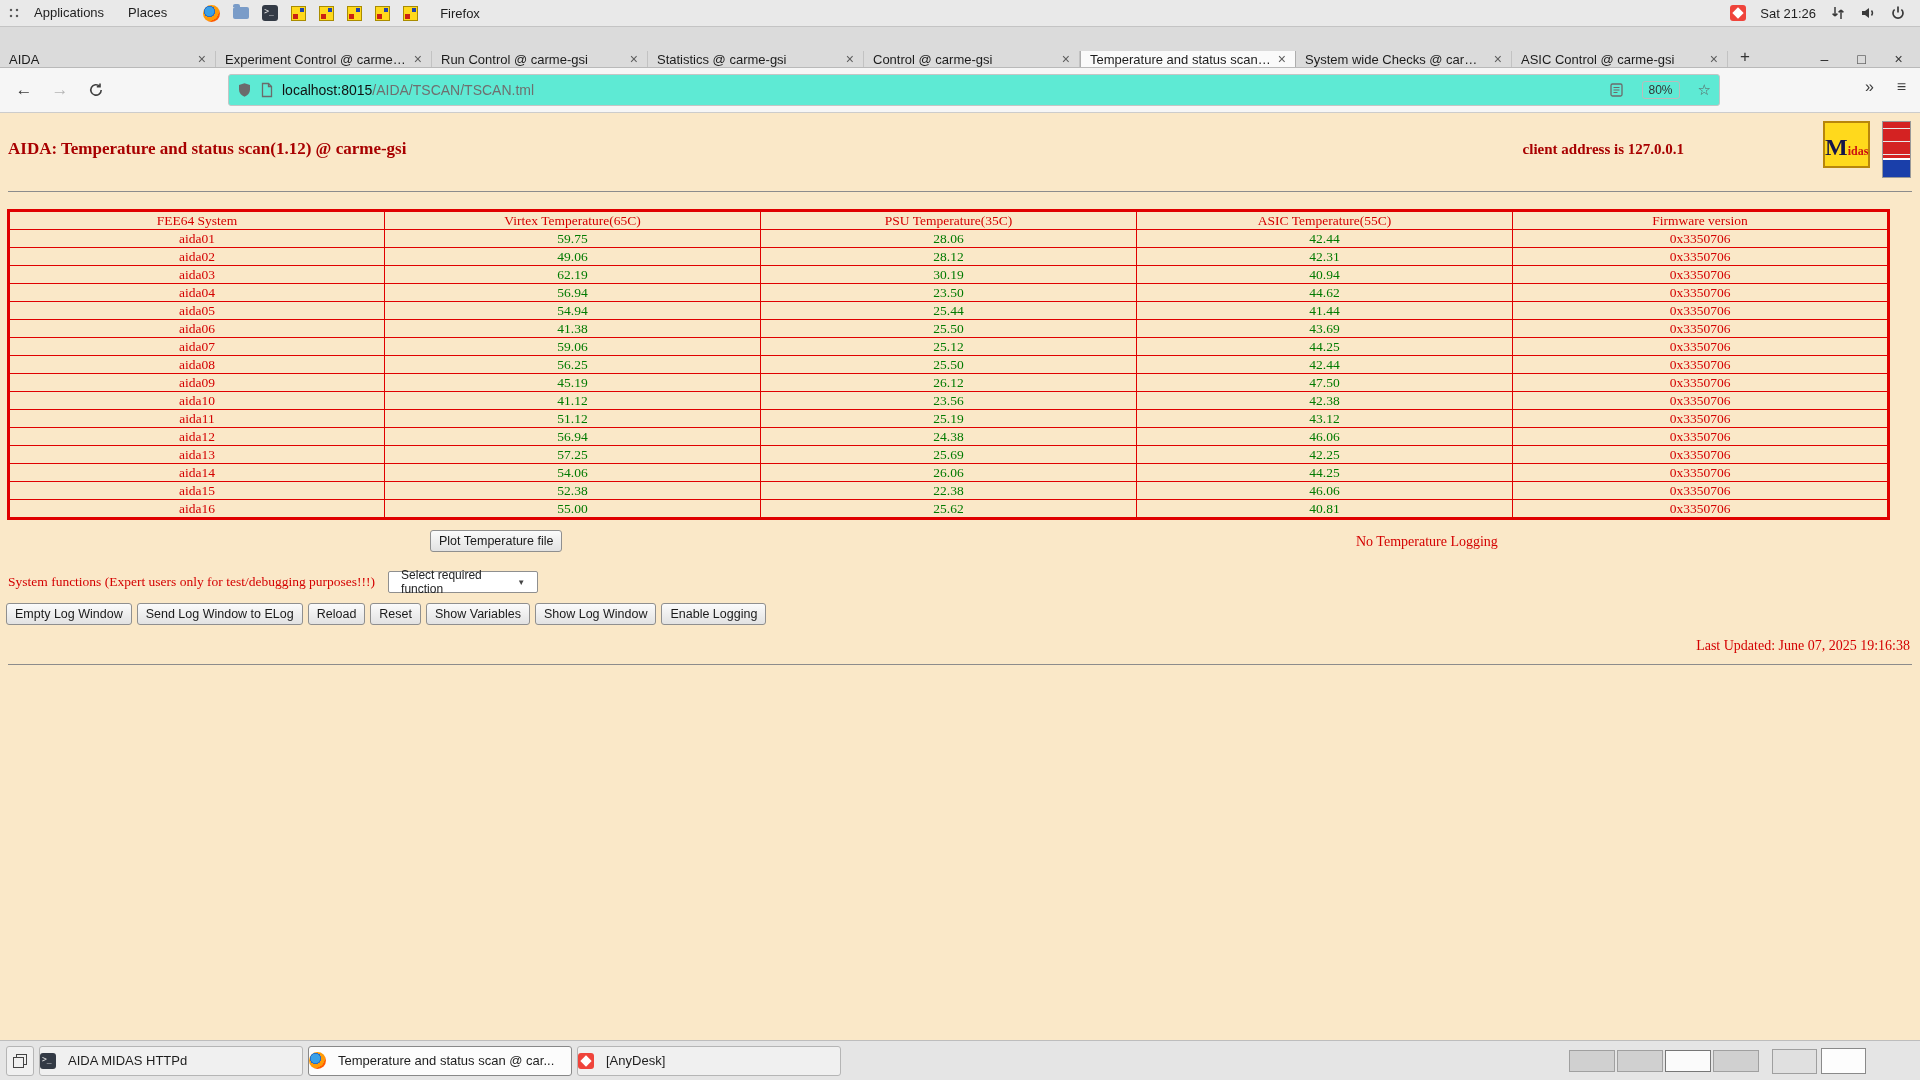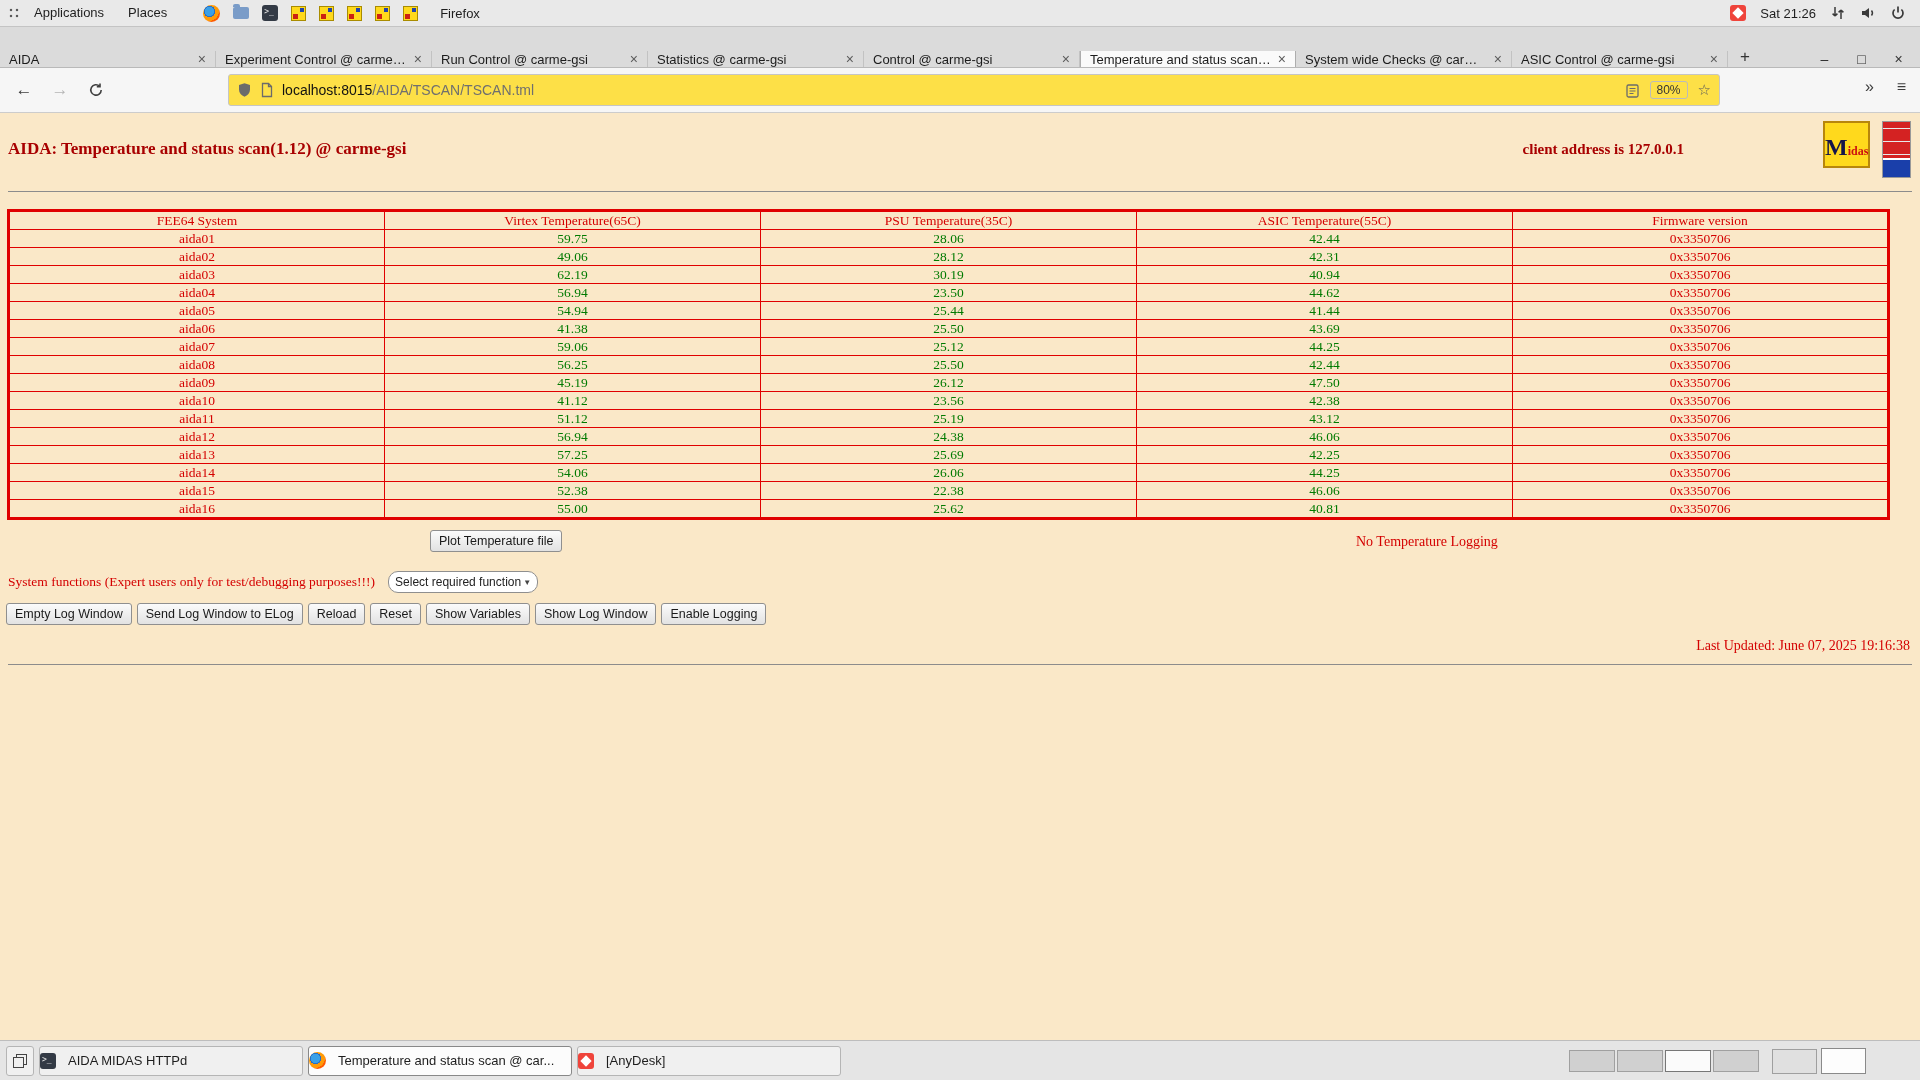--- a/index.html
+++ b/index.html
@@ -47,26 +47,26 @@
   .win-controls { margin-left:auto; display:flex; align-items:center; gap:22px; padding-right:14px;
                   font-size:14px; color:#333; }
   .win-controls span { width:15px; text-align:center; }
 
   
   .toolbar { position:relative; height:45px; background:#f6f6f6; border-bottom:1px solid #cccccc; }
   .navbtn { position:absolute; top:8px; width:28px; height:28px; display:flex; align-items:center;
             justify-content:center; font-size:17px; color:#3d3d3d; border-radius:3px; }
   .navbtn.disabled { color:#b5b5b5; }
   .nav-back { left:10px; } .nav-forward { left:46px; } .nav-reload { left:82px; }
-  .urlbar { position:absolute; left:228px; top:6px; width:1492px; height:32px; background:#fde047;
+  .urlbar { position:absolute; left:228px; top:6px; width:1492px; height:32px; background:#5eead4;
             border:1px solid #c5c5c5; border-radius:3px; display:flex; align-items:center;
             padding:0 8px; gap:8px; }
   .url-text { font-size:14px; white-space:nowrap; overflow:hidden; }
   .url-host { color:#111; } .url-path { color:#6f6f6f; }
-  .urlbar-right { margin-left:auto; display:flex; align-items:flex-end; gap:10px; }
+  .urlbar-right { margin-left:auto; display:flex; align-items:center; gap:18px; }
   .zoom-pill { font-size:12px; color:#333; border:1px solid #bbb; border-radius:3px; padding:1px 6px; }
   .star { font-size:15px; color:#5a5a5a; }
   .chrome-extra { position:absolute; top:10px; font-size:16px; color:#3d3d3d; }
   .overflow-btn { right:46px; } .menu-btn { right:14px; }
 
   
   .page { position:relative; height:927px; background:#fae8c8; overflow:hidden;
           font-family:"Liberation Serif",serif; }
   .page-title { margin:26px 0 0 8px; font-size:17px; font-weight:bold; color:#a80000; }
   .client-address { position:absolute; top:28px; right:236px; font-size:15px; font-weight:bold; color:#a80000; }
@@ -92,22 +92,22 @@
   .webbtn { font-family:"Liberation Sans",sans-serif; font-size:12.5px; color:#1a1a1a;
             background:linear-gradient(#fbfbfb,#e2e2e2); border:1px solid #8f8f8f;
             border-radius:3px; padding:2px 8px; height:22px; }
   .plot-row { position:relative; margin-top:10px; height:26px; }
   .plot-row .webbtn { margin-left:430px; }
   .nolog { position:absolute; left:1356px; top:4px; font-size:14px; color:#d40000; }
 
   .sysfunc-row { display:flex; align-items:center; gap:13px; margin:14px 0 0 8px; height:24px; }
   .sysfunc-label { font-size:13.5px; color:#d40000; }
   .select { display:inline-flex; align-items:center; justify-content:space-between; width:150px;
-            height:22px; background:#ffffff; border:1px solid #8f8f8f; border-radius:10px;
-            font-family:"Liberation Sans",sans-serif; font-size:12px; color:#222; padding:0 6px; }
+            height:22px; background:#ffffff; border:1px solid #8f8f8f; border-radius:2px;
+            font-family:"Liberation Sans",sans-serif; font-size:12px; color:#222; padding:0 12px; }
   .select .arr { font-size:8px; color:#444; }
 
   .btn-row { display:flex; gap:5px; margin:9px 0 0 6px; }
   .updated { margin-top:13px; text-align:right; padding-right:10px; font-size:14px; color:#d40000; }
 
   
   .taskbar { position:absolute; bottom:0; left:0; width:1920px; height:40px; background:#e5e5e5;
              border-top:1px solid #bdbdbd; display:flex; align-items:center; gap:5px; padding:0 6px; }
   .show-desktop { width:28px; height:30px; border:1px solid #b5b5b5; border-radius:3px;
                   background:#f0f0f0; display:flex; align-items:center; justify-content:center; }

